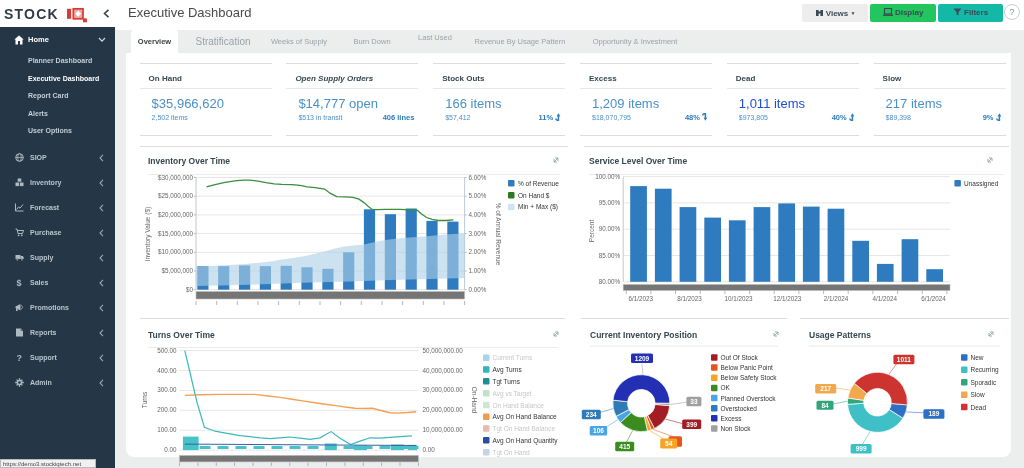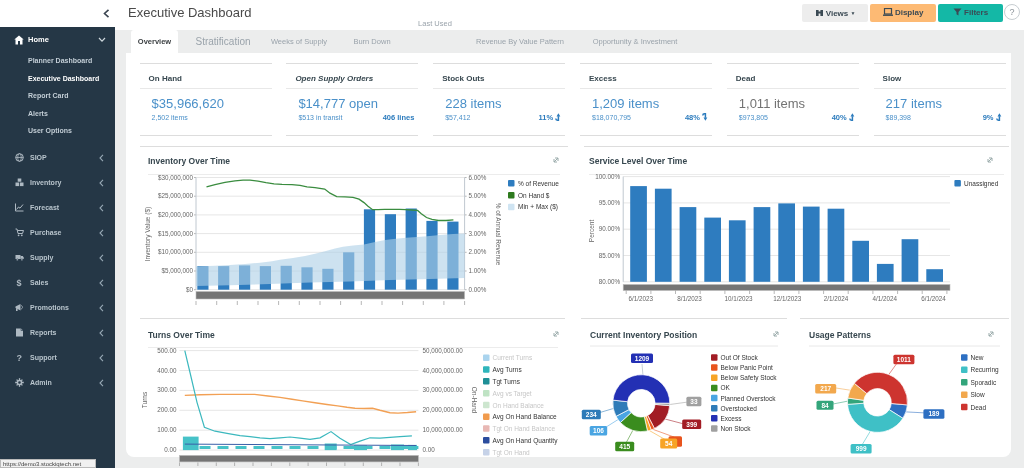--- a/index.html
+++ b/index.html
@@ -1,28 +1,37 @@
 <!DOCTYPE html>
 <html><head><meta charset="utf-8"><style>
 *{margin:0;padding:0;box-sizing:border-box;}
 html,body{width:1024px;height:468px;overflow:hidden;background:#f4f5f6;font-family:"Liberation Sans",sans-serif;}
 .abs{position:absolute;}
 svg text{font-family:"Liberation Sans",sans-serif;}
 </style></head><body>
 <div class="abs" style="left:0;top:0;width:1024px;height:468px;">
 
 <div class="abs" style="left:0;top:0;width:1024px;height:27px;background:#ffffff;"></div>
+<div class="abs" style="left:4px;top:3px;width:112px;height:22px;">
+<svg width="112" height="22">
+<text x="0" y="15.8" font-size="14" font-weight="bold" fill="#333a45" letter-spacing="1.2">STOCK</text>
+<rect x="63" y="5.8" width="4.1" height="10" fill="#d93a31"></rect>
+<rect x="69.3" y="5.8" width="9.7" height="10" fill="#eba9a4"></rect>
+<rect x="69.3" y="5.8" width="9.7" height="10" fill="none" stroke="#d93a31" stroke-width="1.7"></rect>
+<rect x="72.1" y="8.6" width="4.2" height="4.2" fill="#ffffff" transform="rotate(45 74.2 10.7)"></rect>
+<rect x="79" y="15.4" width="3.9" height="3.9" fill="#d93a31"></rect>
+</svg></div>
 <svg class="abs" style="left:103px;top:9px;" width="7" height="9">
       <path d="M5.5,0.8 L1.5,4.5 L5.5,8.2" stroke="#3a4450" stroke-width="1.6" fill="none"></path>
     </svg>
 <div class="abs" style="left:128px;top:5px;font-size:13px;color:#4a4a4a;">Executive Dashboard</div>
 <div class="abs" style="left:802px;top:4px;width:66px;height:18px;background:#ededed;border-radius:2px;text-align:center;line-height:18px;font-size:8px;font-weight:bold;color:#3b4a54;"><svg width="9" height="8" style="vertical-align:-1px">
         <path d="M1,1 h2.6 v6 h-2.6 z M5.4,1 h2.6 v6 h-2.6 z M3.2,2.5 h2.6 v2 h-2.6 z" fill="#3b4a54"></path>
       </svg> Views <span style="font-size:5px;vertical-align:1px;">▼</span></div>
-<div class="abs" style="left:870px;top:4px;width:66px;height:18px;background:#fdba74;border-radius:2px;text-align:center;line-height:18px;font-size:8px;font-weight:bold;color:#3b4a54;"><svg width="10" height="8" style="vertical-align:-1px">
+<div class="abs" style="left:870px;top:4px;width:66px;height:18px;background:#22c55e;border-radius:2px;text-align:center;line-height:18px;font-size:8px;font-weight:bold;color:#3b4a54;"><svg width="10" height="8" style="vertical-align:-1px">
         <rect x="1.5" y="0.5" width="7" height="5.5" fill="none" stroke="#3b4a54" stroke-width="1.2"></rect>
         <rect x="0" y="6.5" width="10" height="1.4" fill="#3b4a54"></rect>
       </svg> Display</div>
 <div class="abs" style="left:938px;top:4px;width:65px;height:18px;background:#14b8a6;border-radius:2px;text-align:center;line-height:18px;font-size:8px;font-weight:bold;color:#3b4a54;"><svg width="9" height="8" style="vertical-align:-1px">
         <path d="M0.5,0.5 h8 l-3,3.6 v3.4 l-2,-1.2 v-2.2 z" fill="#3b4a54"></path>
       </svg> Filters</div>
 <div class="abs" style="left:1004px;top:4px;width:16px;height:16px;border:1px solid #c7cdd1;border-radius:50%;text-align:center;line-height:15px;font-size:9px;color:#8a9299;background:#fff;">?</div>
 <div class="abs" style="left:0;top:27px;width:115px;height:441px;background:#253746;"></div>
 <div class="abs" style="left:0;top:32px;width:130px;height:16px;color:#ffffff;">
 <svg class="abs" style="left:14px;top:3px;" width="10" height="10">
@@ -152,22 +161,22 @@
       </svg>
 </div>
 <div class="abs" style="left:0;top:459px;width:96px;height:9px;background:#f1f1f1;border:0.5px solid #bbb;font-size:6px;color:#444;line-height:8px;padding-left:2px;white-space:nowrap;">https://demo3.stockiqtech.net</div>
 <div class="abs" style="left:115px;top:27px;width:909px;height:441px;background:#eceded;"></div>
 <div class="abs" style="left:115px;top:27px;width:909px;height:3px;background:#ffffff;"></div>
 <div class="abs" style="left:126px;top:53px;width:885px;height:404px;background:#ffffff;border-radius:0 0 8px 8px;"></div>
 <div class="abs" style="left:131px;top:30px;width:47px;height:23px;background:#ffffff;border-radius:3px 3px 0 0;text-align:center;line-height:23px;font-size:7.5px;font-weight:bold;color:#3c4043;">Overview</div>
 <div class="abs" style="left:223px;top:30px;height:23px;line-height:23px;font-size:10px;color:#9aa3ab;transform:translateX(-50%);white-space:nowrap;">Stratification</div>
 <div class="abs" style="left:299px;top:30px;height:23px;line-height:23px;font-size:7.5px;color:#9aa3ab;transform:translateX(-50%);white-space:nowrap;text-align:right;">Weeks of Supply</div>
 <div class="abs" style="left:372px;top:30px;height:23px;line-height:23px;font-size:7.5px;color:#9aa3ab;transform:translateX(-50%);white-space:nowrap;">Burn Down</div>
-<div class="abs" style="left:435px;top:12px;height:23px;line-height:23px;font-size:7.5px;color:#9aa3ab;transform:translateX(-50%);white-space:nowrap;">Last Used</div>
-<div class="abs" style="left:520px;top:30px;height:23px;line-height:23px;font-size:7.5px;color:#9aa3ab;transform:translateX(-50%);white-space:nowrap;">Revenue By Value Pattern</div>
+<div class="abs" style="left:435px;top:26px;height:23px;line-height:23px;font-size:7.5px;color:#9aa3ab;transform:translateX(-50%);white-space:nowrap;">Last Used</div>
+<div class="abs" style="left:520px;top:30px;height:23px;line-height:23px;font-size:7.5px;color:#9aa3ab;transform:translateX(-50%);white-space:nowrap;">Revenue By Usage Pattern</div>
 <div class="abs" style="left:635px;top:30px;height:23px;line-height:23px;font-size:7.5px;color:#9aa3ab;transform:translateX(-50%);white-space:nowrap;">Opportunity &amp; Investment</div>
 <div class="abs" style="left:139.6px;top:63px;width:132px;height:72px;">
 <div class="abs" style="left:0;top:0;width:132px;height:1px;background:#dddddd;"></div>
 <div class="abs" style="left:9px;top:11px;font-size:8px;font-weight:bold;color:#37474f;">On Hand</div>
 <div class="abs" style="left:0;top:24.5px;width:132px;height:1px;background:#e8e8e8;"></div>
 <div class="abs" style="left:12px;top:33px;font-size:13px;color:#4a90c9;">$35,966,620</div>
 <div class="abs" style="left:12px;top:51px;font-size:7px;color:#4a90c9;">2,502 items</div>
 <div class="abs" style="right:4px;top:50px;font-size:7.5px;font-weight:bold;color:#2b7bbd;"></div>
 <div class="abs" style="left:0;top:71.5px;width:132px;height:1px;background:#dddddd;"></div>
 </div>
@@ -177,21 +186,21 @@
 <div class="abs" style="left:0;top:24.5px;width:132px;height:1px;background:#e8e8e8;"></div>
 <div class="abs" style="left:12px;top:33px;font-size:13px;color:#4a90c9;">$14,777 open</div>
 <div class="abs" style="left:12px;top:51px;font-size:7px;color:#4a90c9;">$513 in transit</div>
 <div class="abs" style="right:4px;top:50px;font-size:7.5px;font-weight:bold;color:#2b7bbd;">406 lines</div>
 <div class="abs" style="left:0;top:71.5px;width:132px;height:1px;background:#dddddd;"></div>
 </div>
 <div class="abs" style="left:433.2px;top:63px;width:132px;height:72px;">
 <div class="abs" style="left:0;top:0;width:132px;height:1px;background:#dddddd;"></div>
 <div class="abs" style="left:9px;top:11px;font-size:8px;font-weight:bold;color:#37474f;">Stock Outs</div>
 <div class="abs" style="left:0;top:24.5px;width:132px;height:1px;background:#e8e8e8;"></div>
-<div class="abs" style="left:12px;top:33px;font-size:13px;color:#4a90c9;">228 items</div>
+<div class="abs" style="left:12px;top:33px;font-size:13px;color:#4a90c9;">166 items</div>
 <div class="abs" style="left:12px;top:51px;font-size:7px;color:#4a90c9;">$57,412</div>
 <div class="abs" style="right:4px;top:50px;font-size:7.5px;font-weight:bold;color:#2b7bbd;">11% <svg width="6" height="8" style="vertical-align:-1px">
           <path d="M0.8,5.6 Q0.8,7.2 2.4,7.2 L3.4,7.2 L3.4,3.2" stroke="#2b7bbd" stroke-width="1.5" fill="none"></path>
           <path d="M1.5,3.6 L5.3,3.6 L3.4,0.3 Z" fill="#2b7bbd"></path>
         </svg></div>
 <div class="abs" style="left:0;top:71.5px;width:132px;height:1px;background:#dddddd;"></div>
 </div>
 <div class="abs" style="left:580.0px;top:63px;width:132px;height:72px;">
 <div class="abs" style="left:0;top:0;width:132px;height:1px;background:#dddddd;"></div>
 <div class="abs" style="left:9px;top:11px;font-size:8px;font-weight:bold;color:#37474f;">Excess</div>
@@ -201,21 +210,21 @@
 <div class="abs" style="right:4px;top:50px;font-size:7.5px;font-weight:bold;color:#2b7bbd;">48% <svg width="6" height="8" style="vertical-align:-1px">
           <path d="M0.8,2.4 Q0.8,0.8 2.4,0.8 L3.4,0.8 L3.4,4.8" stroke="#2b7bbd" stroke-width="1.5" fill="none"></path>
           <path d="M1.5,4.4 L5.3,4.4 L3.4,7.7 Z" fill="#2b7bbd"></path>
         </svg></div>
 <div class="abs" style="left:0;top:71.5px;width:132px;height:1px;background:#dddddd;"></div>
 </div>
 <div class="abs" style="left:726.8px;top:63px;width:132px;height:72px;">
 <div class="abs" style="left:0;top:0;width:132px;height:1px;background:#dddddd;"></div>
 <div class="abs" style="left:9px;top:11px;font-size:8px;font-weight:bold;color:#37474f;">Dead</div>
 <div class="abs" style="left:0;top:24.5px;width:132px;height:1px;background:#e8e8e8;"></div>
-<div class="abs" style="left:12px;top:33px;font-size:13px;color:#737373;">1,011 items</div>
+<div class="abs" style="left:12px;top:33px;font-size:13px;color:#1d4ed8;">1,011 items</div>
 <div class="abs" style="left:12px;top:51px;font-size:7px;color:#4a90c9;">$973,805</div>
 <div class="abs" style="right:4px;top:50px;font-size:7.5px;font-weight:bold;color:#2b7bbd;">40% <svg width="6" height="8" style="vertical-align:-1px">
           <path d="M0.8,5.6 Q0.8,7.2 2.4,7.2 L3.4,7.2 L3.4,3.2" stroke="#2b7bbd" stroke-width="1.5" fill="none"></path>
           <path d="M1.5,3.6 L5.3,3.6 L3.4,0.3 Z" fill="#2b7bbd"></path>
         </svg></div>
 <div class="abs" style="left:0;top:71.5px;width:132px;height:1px;background:#dddddd;"></div>
 </div>
 <div class="abs" style="left:873.6px;top:63px;width:132px;height:72px;">
 <div class="abs" style="left:0;top:0;width:132px;height:1px;background:#dddddd;"></div>
 <div class="abs" style="left:9px;top:11px;font-size:8px;font-weight:bold;color:#37474f;">Slow</div>

